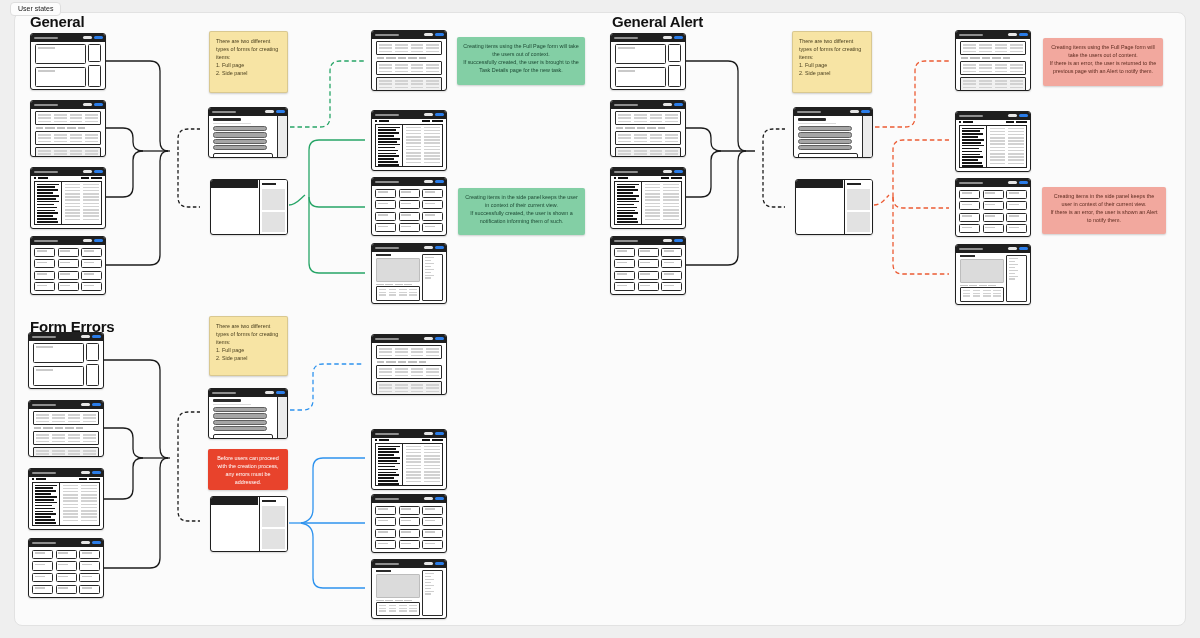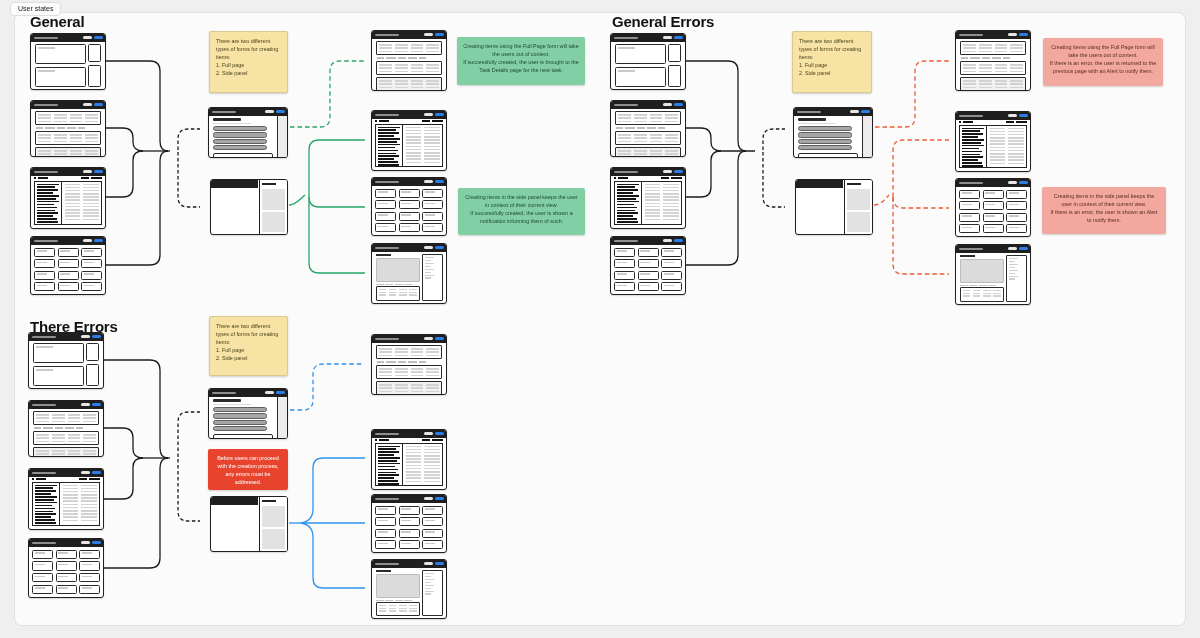--- a/index.html
+++ b/index.html
@@ -119,22 +119,22 @@
   .kd{stroke-dasharray:3.5 2.5}
   .sd,.e,.fd{stroke-dasharray:4.5 3}
 </style>
 </head>
 <body>
 
 <div class="canvas"></div>
 <div class="page-tab">User states</div>
 
 <div class="sec-title" style="left:30px;top:13px">General</div>
-<div class="sec-title" style="left:612px;top:13px">General Errors</div>
-<div class="sec-title" style="left:30px;top:318px">There Errors</div>
+<div class="sec-title" style="left:612px;top:13px">General Alert</div>
+<div class="sec-title" style="left:30px;top:318px">Form Errors</div>
 
 <div class="note bordered" style="left: 209px; top: 31px; width: 79px; height: 62px; background: rgb(247, 228, 164); color: rgb(74, 63, 30);">There are two different types of forms for creating items:
 1. Full page
 2. Side panel</div>
 <div class="note center" style="left: 457px; top: 37px; width: 128px; height: 48px; background: rgb(131, 207, 165); color: rgb(29, 74, 52);">Creating items using the Full Page form will take the users out of context.
 If successfully created, the user is brought to the Task Details page for the new task.</div>
 <div class="note center" style="left: 458px; top: 188px; width: 127px; height: 47px; background: rgb(131, 207, 165); color: rgb(29, 74, 52);">Creating items in the side panel keeps the user in context of their current view.
 If successfully created, the user is shown a notification informing them of such.</div>
 
 <div class="note bordered" style="left: 792px; top: 31px; width: 80px; height: 62px; background: rgb(247, 228, 164); color: rgb(74, 63, 30);">There are two different types of forms for creating items:

